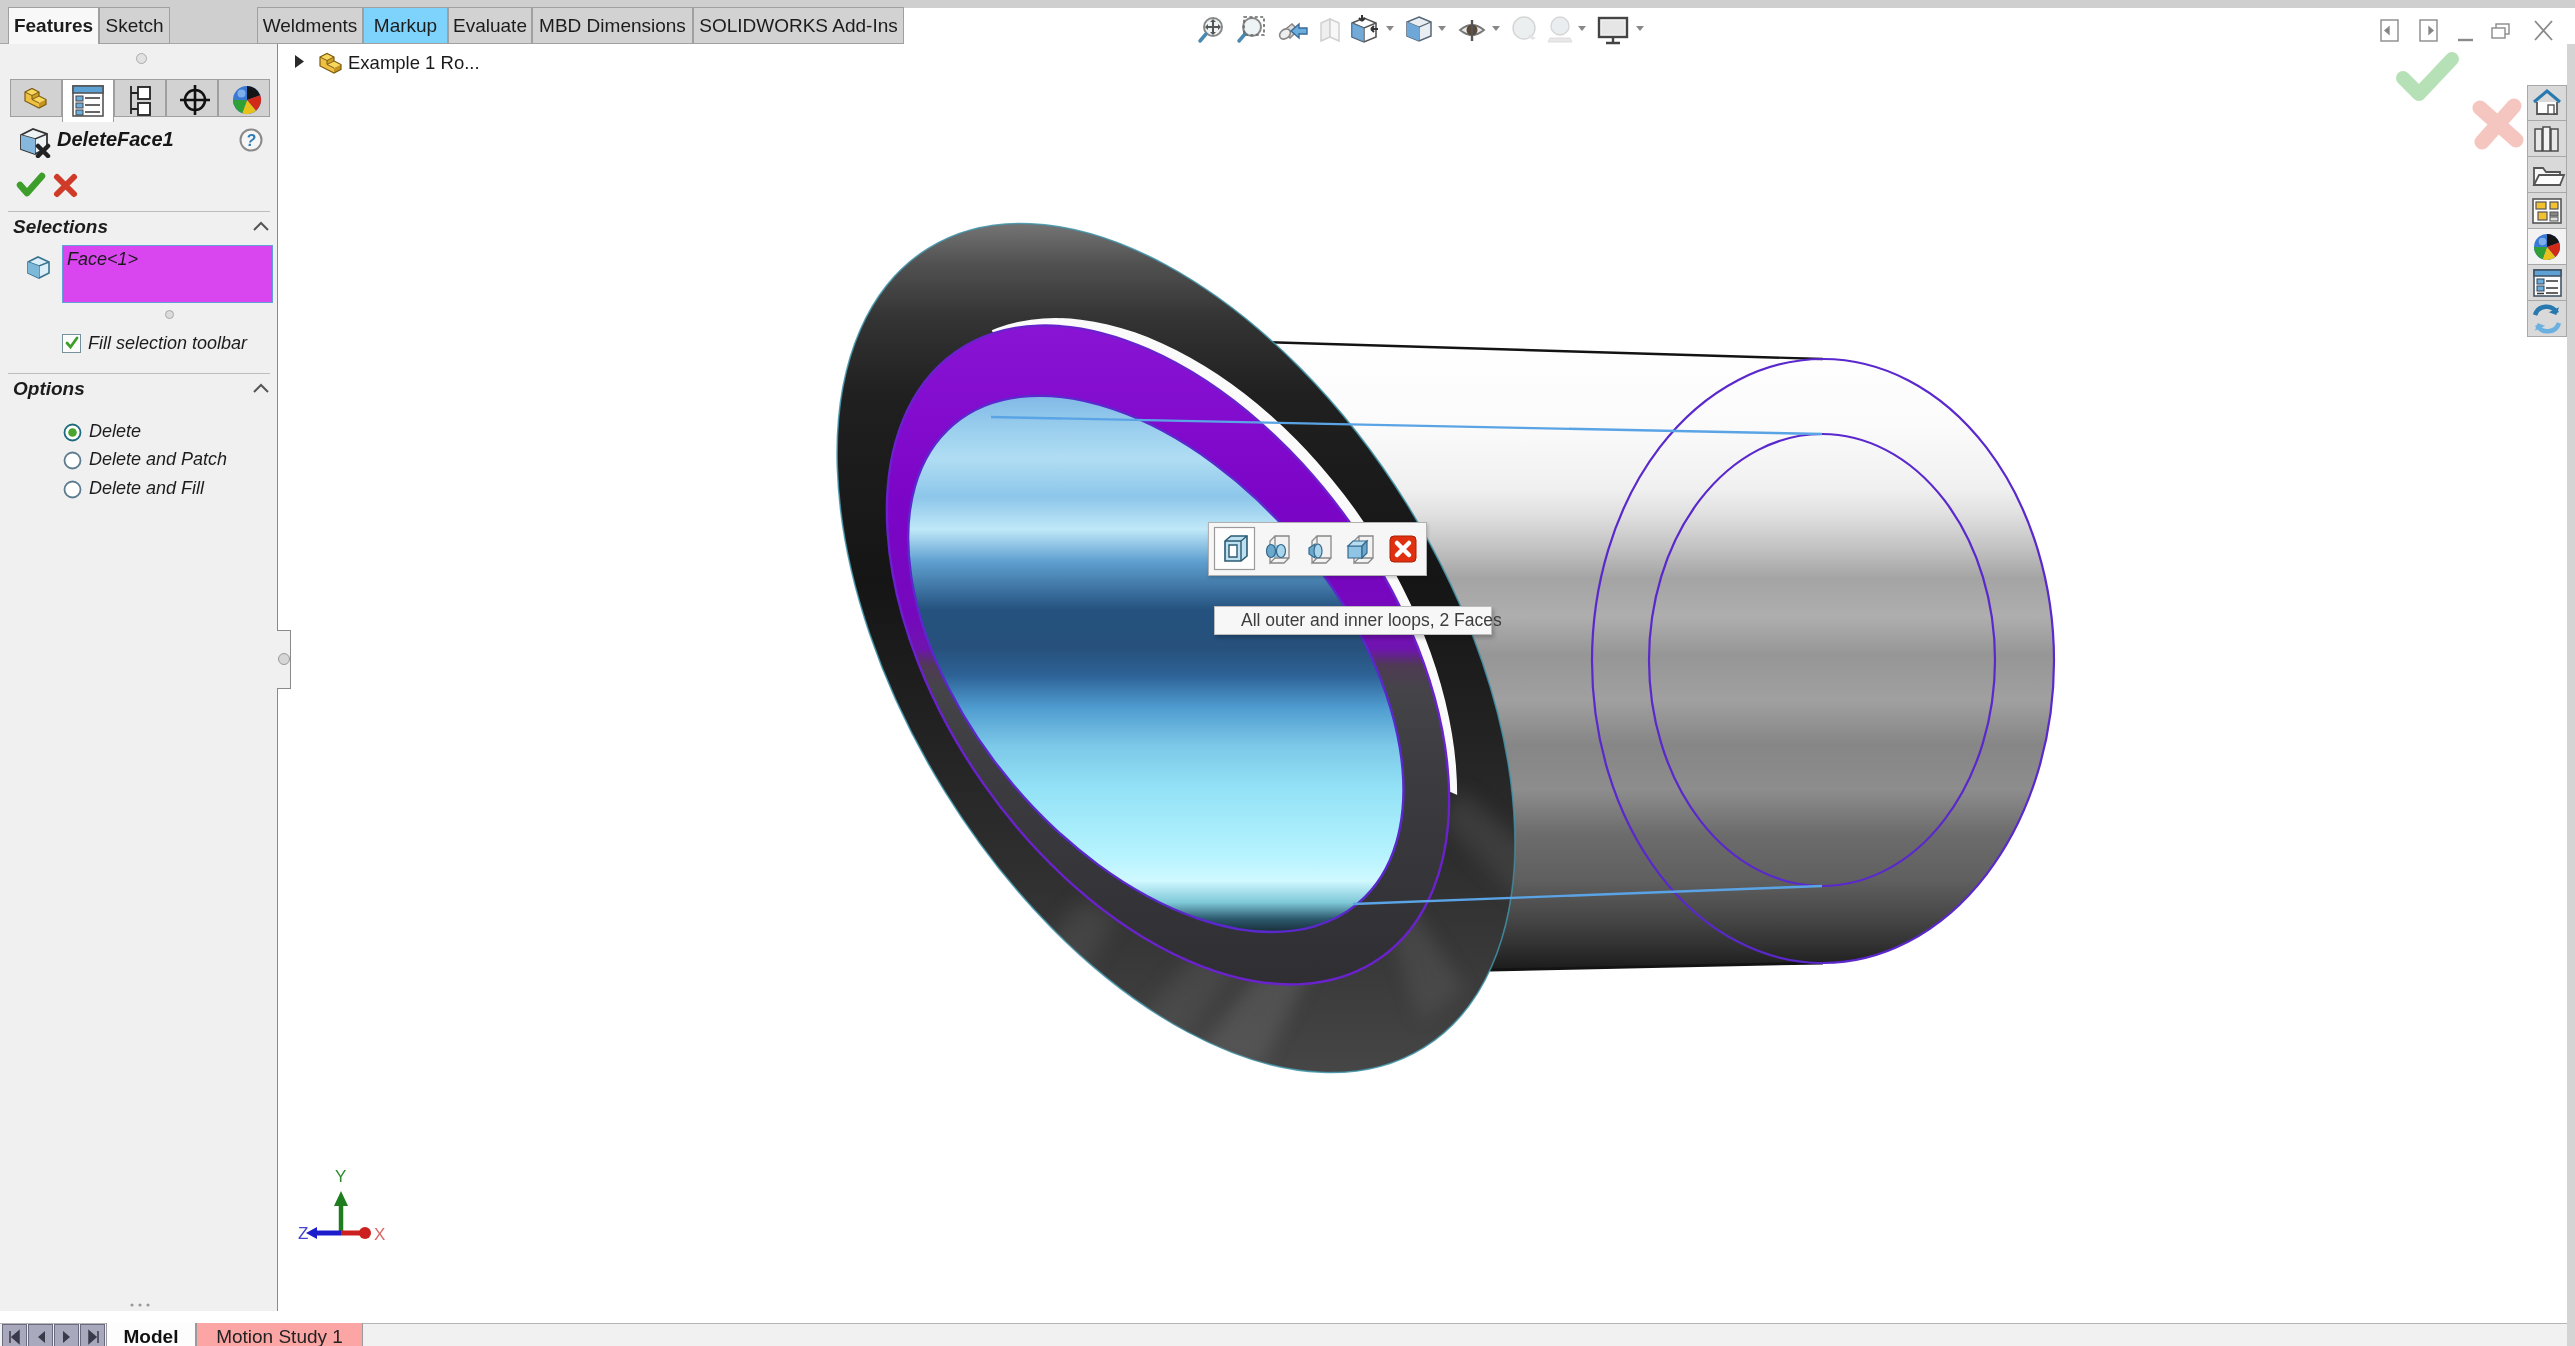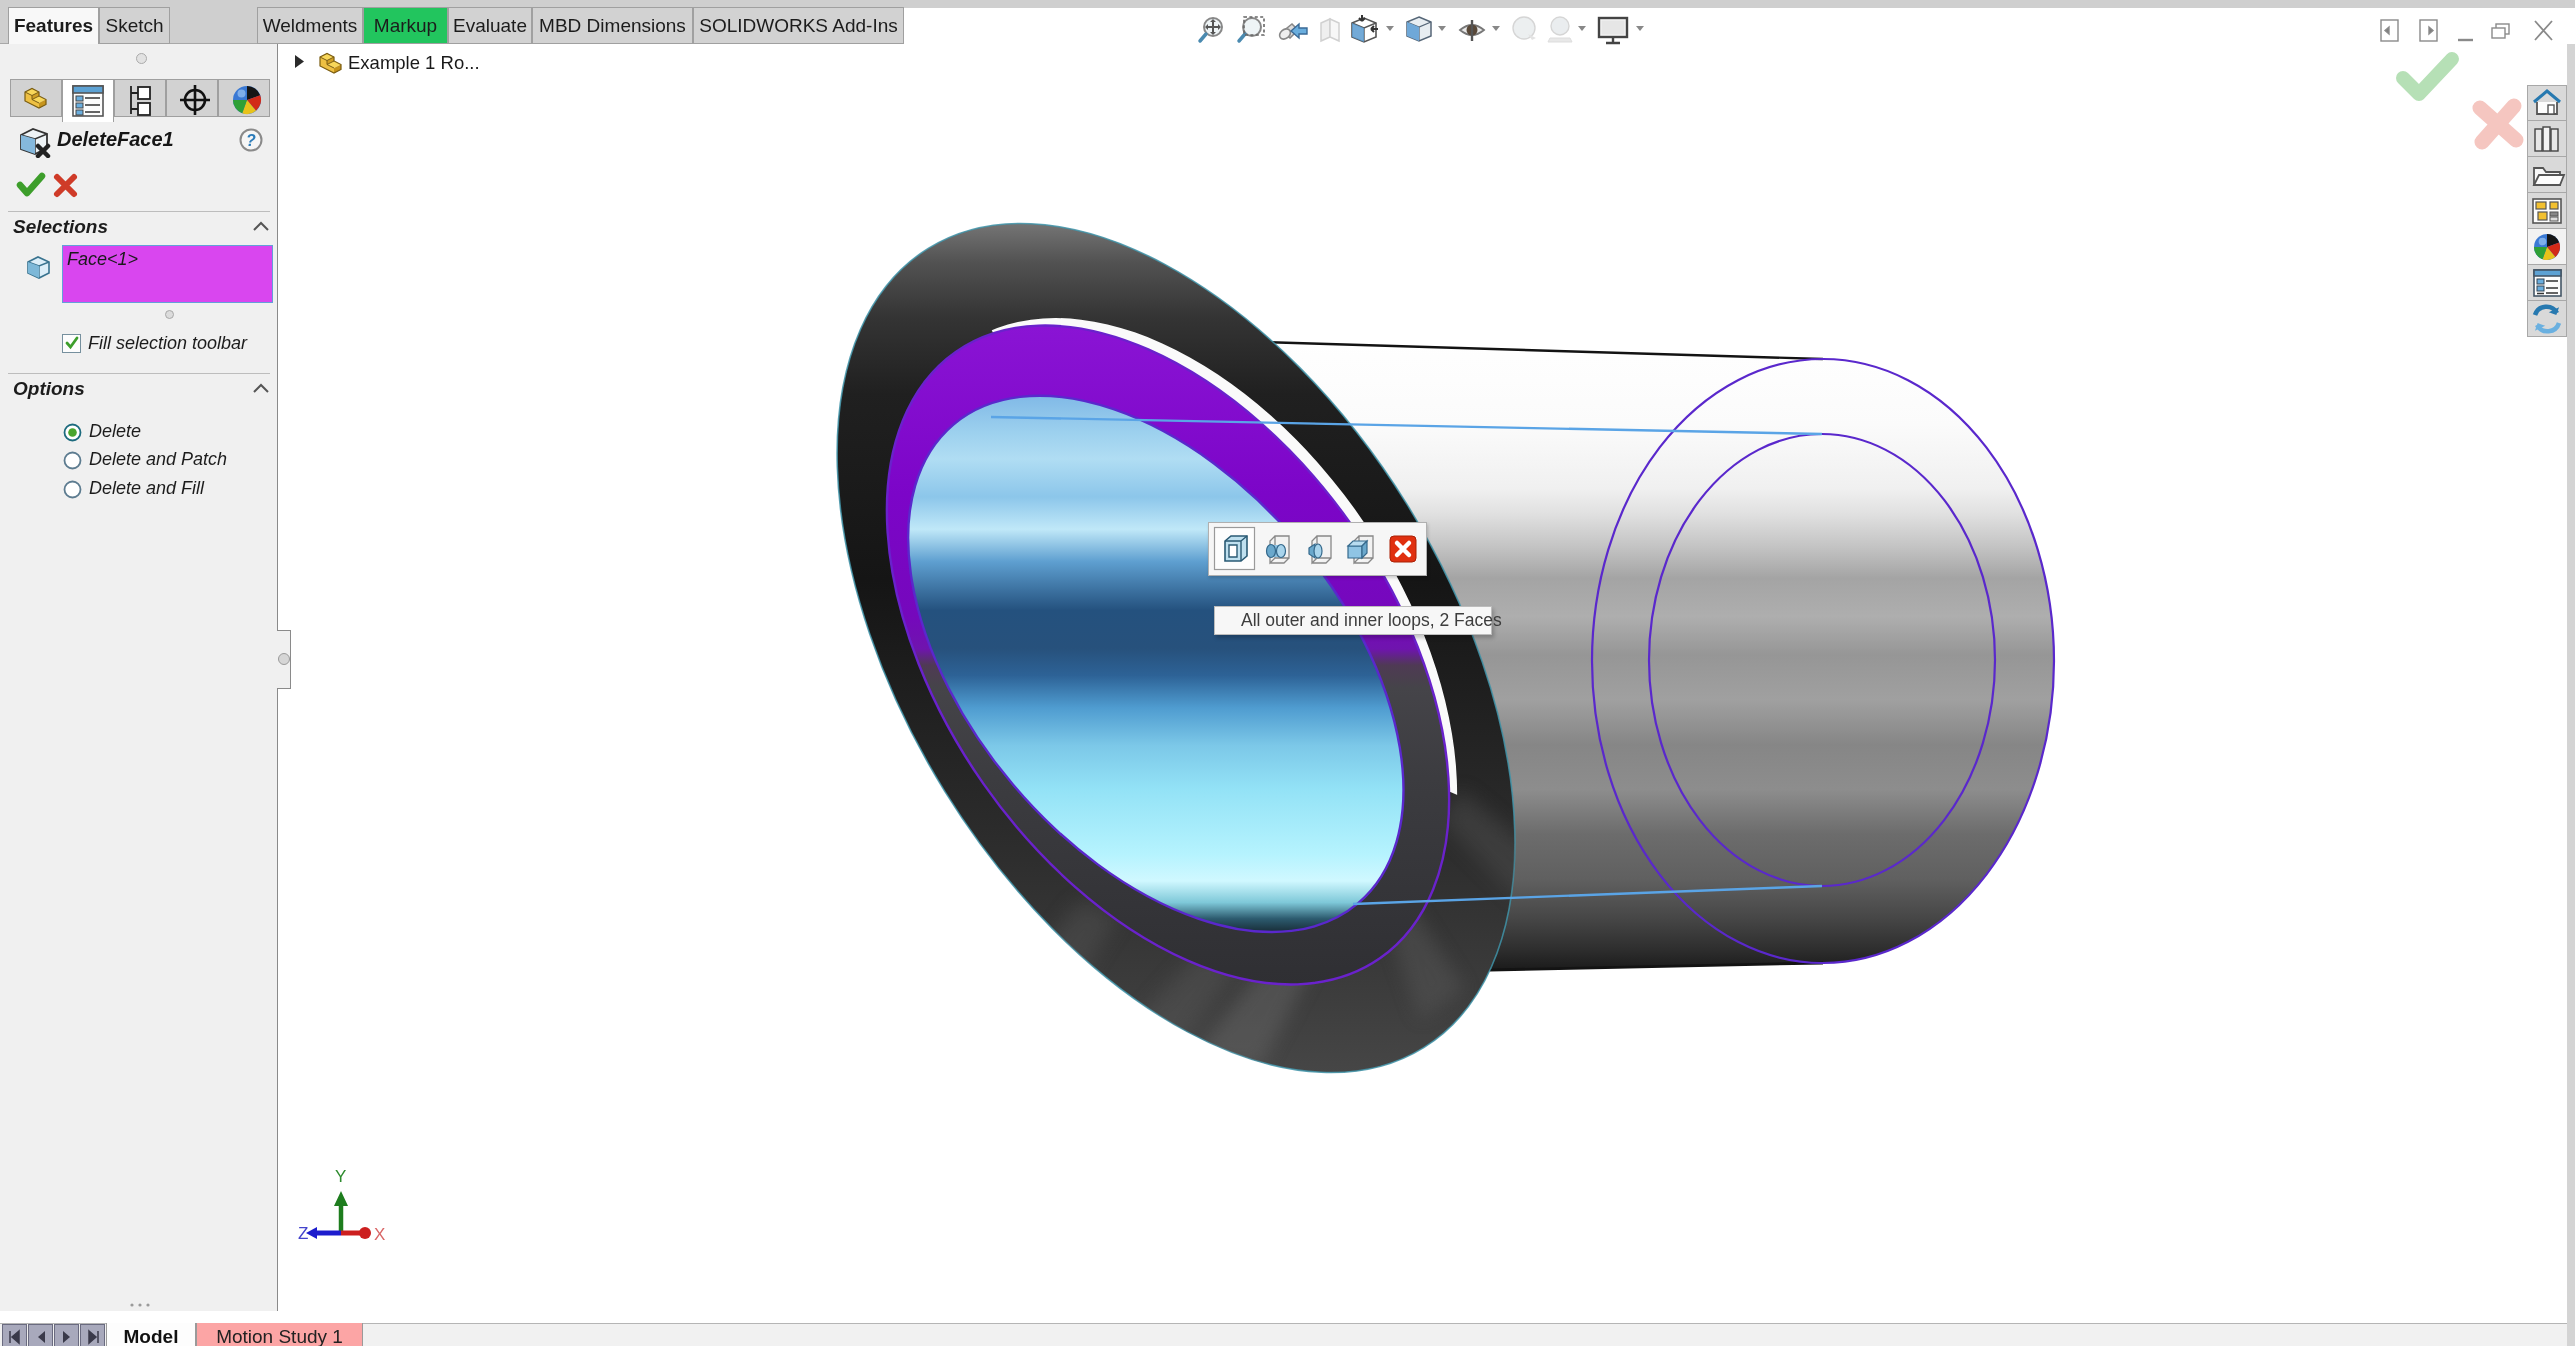--- a/index.html
+++ b/index.html
@@ -13,21 +13,21 @@
 <div id="page">
 
   <div class="abs" style="left:0;top:0;width:2575px;height:8px;background:#cfcfcf"></div>
 
   <div class="abs" style="left:0;top:7px;width:904px;height:37px;background:#cfcfcf;border-bottom:1px solid #a8a8a8"></div>
   <div id="tabs" class="abs" style="left:0;top:7px;height:37px;font-size:19px;color:#1c1c1c;">
       <div style="position:absolute;left:8px;top:0;width:91px;height:37px;background:#f8f8f8;border:1px solid #a0a0a0;border-bottom:none;font-weight:bold;text-align:center;line-height:36px;">Features</div>
       <div style="position:absolute;left:99px;top:0;width:71px;height:37px;background:#d2d2d2;border:1px solid #a0a0a0;text-align:center;line-height:36px;">Sketch</div>
       <div style="position:absolute;left:170px;top:0;width:87px;height:37px;background:#d2d2d2;border:1px solid #a0a0a0;text-align:center;line-height:36px;margin-top:37px;">Surfaces</div>
       <div style="position:absolute;left:257px;top:0;width:106px;height:37px;background:#d2d2d2;border:1px solid #a0a0a0;text-align:center;line-height:36px;">Weldments</div>
-      <div style="position:absolute;left:363px;top:0;width:85px;height:37px;background:#22c55e;border:1px solid #a0a0a0;text-align:center;line-height:36px;">Markup</div>
+      <div style="position:absolute;left:363px;top:0;width:85px;height:37px;background:#7dd3fc;border:1px solid #a0a0a0;text-align:center;line-height:36px;">Markup</div>
       <div style="position:absolute;left:448px;top:0;width:84px;height:37px;background:#d2d2d2;border:1px solid #a0a0a0;text-align:center;line-height:36px;">Evaluate</div>
       <div style="position:absolute;left:532px;top:0;width:161px;height:37px;background:#d2d2d2;border:1px solid #a0a0a0;text-align:center;line-height:36px;">MBD Dimensions</div>
       <div style="position:absolute;left:693px;top:0;width:211px;height:37px;background:#d2d2d2;border:1px solid #a0a0a0;text-align:center;line-height:36px;">SOLIDWORKS Add-Ins</div>
     </div>
 
   <svg class="abs" style="left:1196px;top:10px" width="460" height="42" viewBox="0 0 460 42" id="hud">
       <circle cx="17" cy="17" r="9" fill="#eef4f6" stroke="#888" stroke-width="2"></circle>
       <path d="M10 24 L4 31" stroke="#4a8ab0" stroke-width="3.5" stroke-linecap="round"></path>
       <path d="M17 11 L17 23 M11 17 L23 17" stroke="#555" stroke-width="2"></path>
       <path d="M17 9 L14 12 L20 12 Z M17 25 L14 22 L20 22 Z M9 17 L12 14 L12 20 Z M25 17 L22 14 L22 20 Z" fill="#555"></path>

